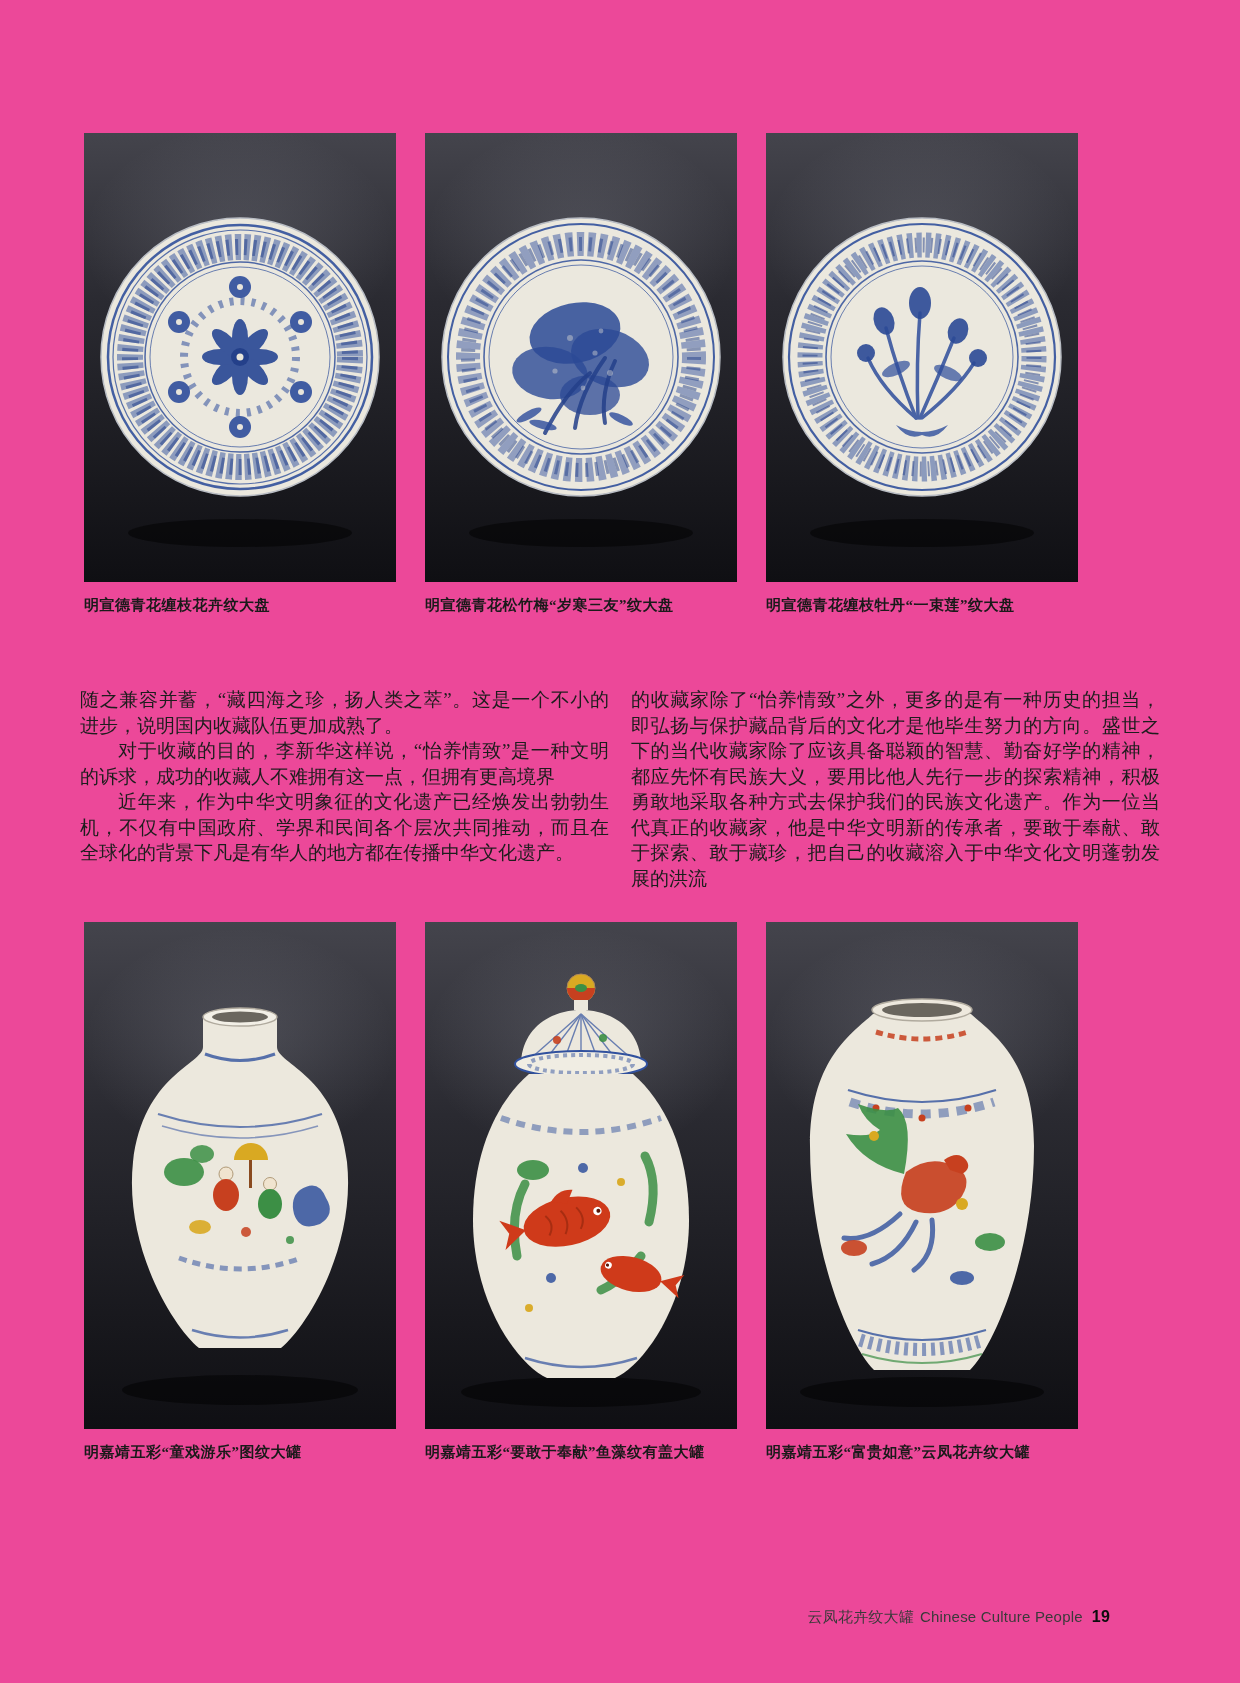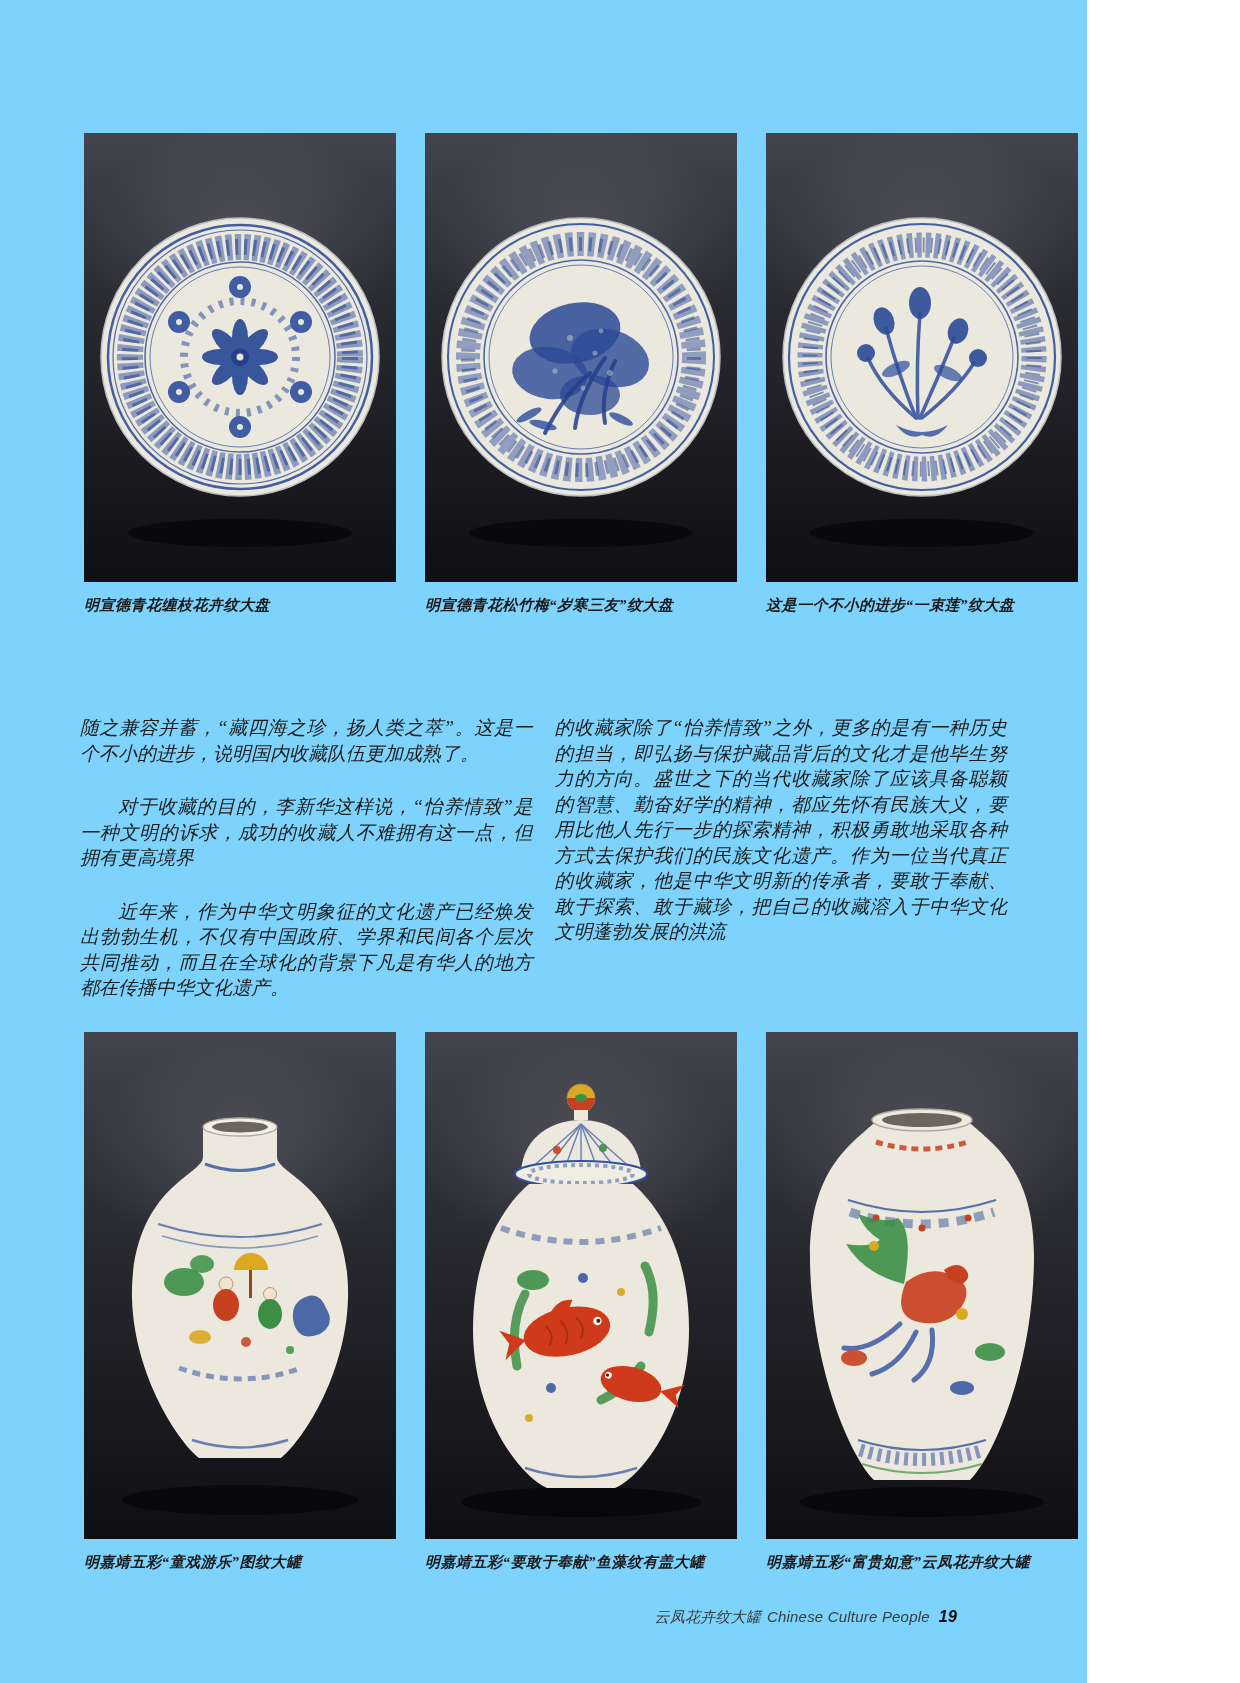--- a/index.html
+++ b/index.html
@@ -1,40 +1,40 @@
 <!DOCTYPE html>
 <html><head>
 <meta charset="utf-8">
 <style>
   * { margin:0; padding:0; box-sizing:border-box; }
   html,body { background:#ffffff; }
   .page {
-    width:1087px; height:1683px; position:relative; background:#7dd3fc;
-    font-family:"Liberation Serif","DejaVu Serif",serif; overflow:hidden;font-style:italic;
+    width:1240px; height:1683px; position:relative; background:#ec4899;
+    font-family:"Liberation Serif","DejaVu Serif",serif; overflow:hidden;
   }
   .row { display:flex; gap:29px; padding:0 84px; }
   .photos-top { padding-top:133px; }
   .photos-bottom { margin-top:31px; }
   figure { width:312px; }
   .photo {
     width:312px; position:relative; overflow:hidden;
     background:
       radial-gradient(ellipse 230px 170px at 50% 24%, rgba(220,224,238,0.14), rgba(0,0,0,0) 68%),
       linear-gradient(180deg, #44444c 0%, #2a2a31 38%, #0f0f13 100%);
   }
   .photo.h-top { height:449px; }
   .photo.h-bottom { height:507px; }
   .photo svg { display:block; width:100%; height:100%; }
   figcaption {
     margin-top:13px; font-size:15px; font-weight:700; color:#1a1a1a;
     letter-spacing:0.5px; line-height:20px;
   }
   .article { display:flex; gap:22px; padding:0 80px; margin-top:72px; color:#1d1d1d; }
   .article .col { flex:1; font-size:19px; line-height:25.5px; text-align:justify; }
-  .article p { text-align:justify;margin-top:28px; }
+  .article p { text-align:justify; }
   .article p.ind { text-indent:2em; }
   .footer {
     position:absolute; top:1608px; right:130px;
     font-family:"Liberation Sans","DejaVu Sans",sans-serif;
     font-size:15px; color:#3a3a3a; letter-spacing:0.2px;
   }
   .footer .zh { margin-right:6px; }
   .footer .pagenum { font-weight:700; color:#0d0d0d; margin-left:9px; font-size:16px; }
 </style>
 </head>
@@ -155,21 +155,21 @@
             <circle cx="100" cy="220" r="9"></circle>
             <circle cx="212" cy="225" r="9"></circle>
           </g>
           <g fill="#2e4d9c" opacity="0.7">
             <ellipse cx="130" cy="236" rx="15" ry="6" transform="rotate(-24 130 236)"></ellipse>
             <ellipse cx="182" cy="240" rx="15" ry="6" transform="rotate(24 182 240)"></ellipse>
           </g>
           <path d="M130,292 q26,14 52,0 q-12,16 -26,10 q-14,6 -26,-10z" fill="#2e4d9c" opacity="0.8"></path>
         </svg>
       </div>
-      <figcaption>这是一个不小的进步“一束莲”纹大盘</figcaption>
+      <figcaption>明宣德青花缠枝牡丹“一束莲”纹大盘</figcaption>
     </figure>
   </div>
 
   <div class="article">
     <div class="col">
       <p>随之兼容并蓄，“藏四海之珍，扬人类之萃”。这是一个不小的进步，说明国内收藏队伍更加成熟了。</p>
       <p class="ind">对于收藏的目的，李新华这样说，“怡养情致”是一种文明的诉求，成功的收藏人不难拥有这一点，但拥有更高境界</p>
       <p class="ind">近年来，作为中华文明象征的文化遗产已经焕发出勃勃生机，不仅有中国政府、学界和民间各个层次共同推动，而且在全球化的背景下凡是有华人的地方都在传播中华文化遗产。</p>
     </div>
     <div class="col">

